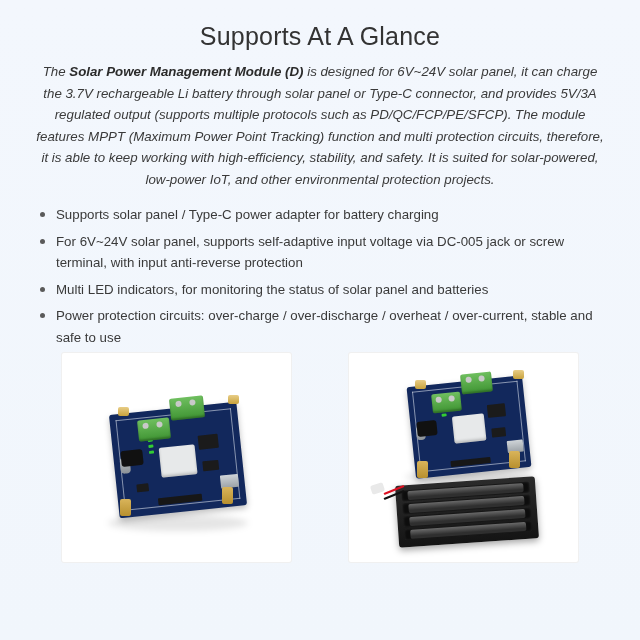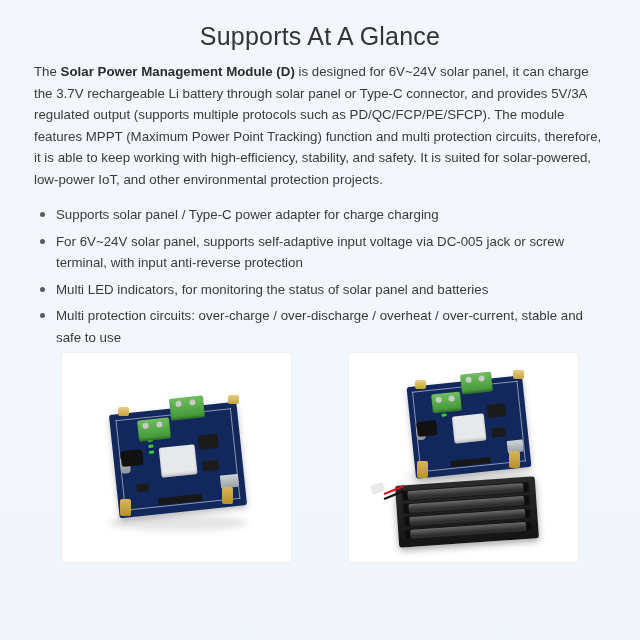--- a/index.html
+++ b/index.html
@@ -28,21 +28,22 @@
     margin: 0;
     padding: 22px 0 10px 0;
     letter-spacing: 0.2px;
   }
   .intro {
     margin: 0;
     padding: 0 34px;
     font-size: 13.3px;
     line-height: 21.5px;
     color: #3a3a3a;
-    text-align: left;
+    text-align: center;
+    font-style: italic;
   }
   .intro b {
     font-weight: bold;
     color: #2b2b2b;
   }
   ul.features {
     margin: 14px 0 0 0;
     padding: 0 34px 0 56px;
     list-style: none;
   }
@@ -207,24 +208,24 @@
 </head>
 <body>
 
 <div class="page">
 
   <h1 class="section-title">Supports At A Glance</h1>
 
   <p class="intro"><span>The </span><b>Solar Power Management Module (D)</b><span> is designed for 6V~24V solar panel, it can charge the 3.7V rechargeable Li battery through solar panel or Type-C connector, and provides 5V/3A regulated output (supports multiple protocols such as PD/QC/FCP/PE/SFCP). The module features MPPT (Maximum Power Point Tracking) function and multi protection circuits, therefore, it is able to keep working with high-efficiency, stability, and safety. It is suited for solar-powered, low-power IoT, and other environmental protection projects.</span></p>
 
   <ul class="features">
-    <li>Supports solar panel / Type-C power adapter for charge charging</li>
+    <li>Supports solar panel / Type-C power adapter for battery charging</li>
     <li>For 6V~24V solar panel, supports self-adaptive input voltage via DC-005 jack or screw terminal, with input anti-reverse protection</li>
     <li>Multi LED indicators, for monitoring the status of solar panel and batteries</li>
-    <li>Multi protection circuits: over-charge / over-discharge / overheat / over-current, stable and safe to use</li>
+    <li>Power protection circuits: over-charge / over-discharge / overheat / over-current, stable and safe to use</li>
   </ul>
 
 
   <div class="cards">
 
     <div class="card">
       <div class="card-img">
         <div class="shadow-ell" style="left:46px; top:162px; width:140px; height:16px;"></div>
 
         <div class="board" style="left:52px; top:55px; width:128px; height:104px;">

